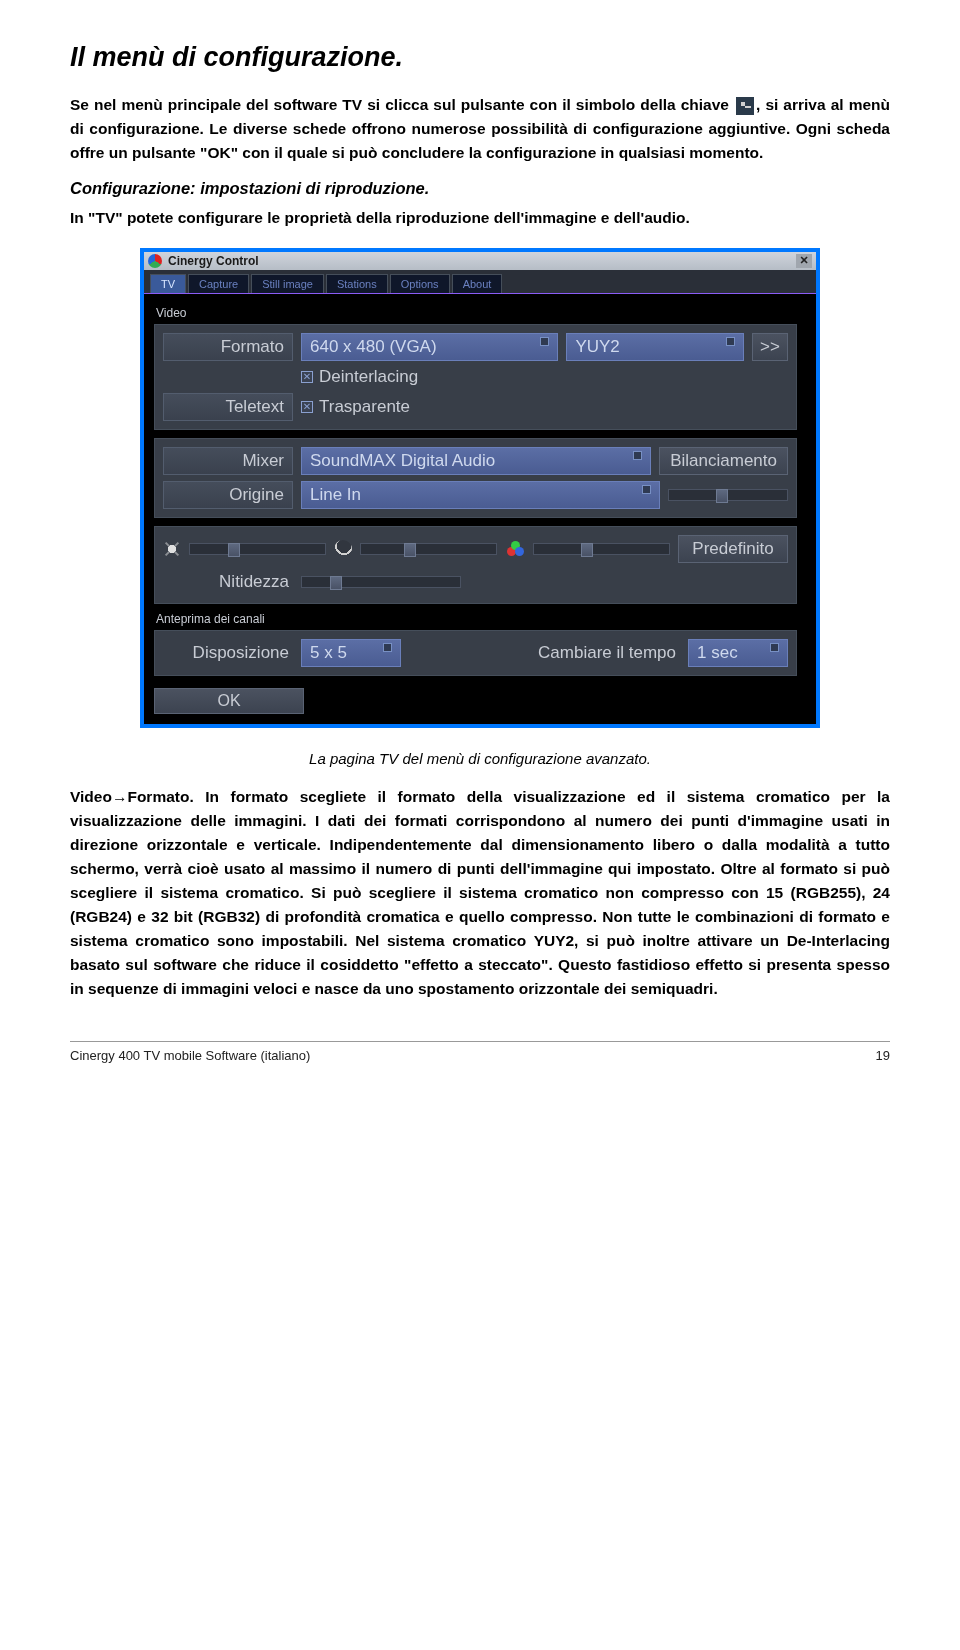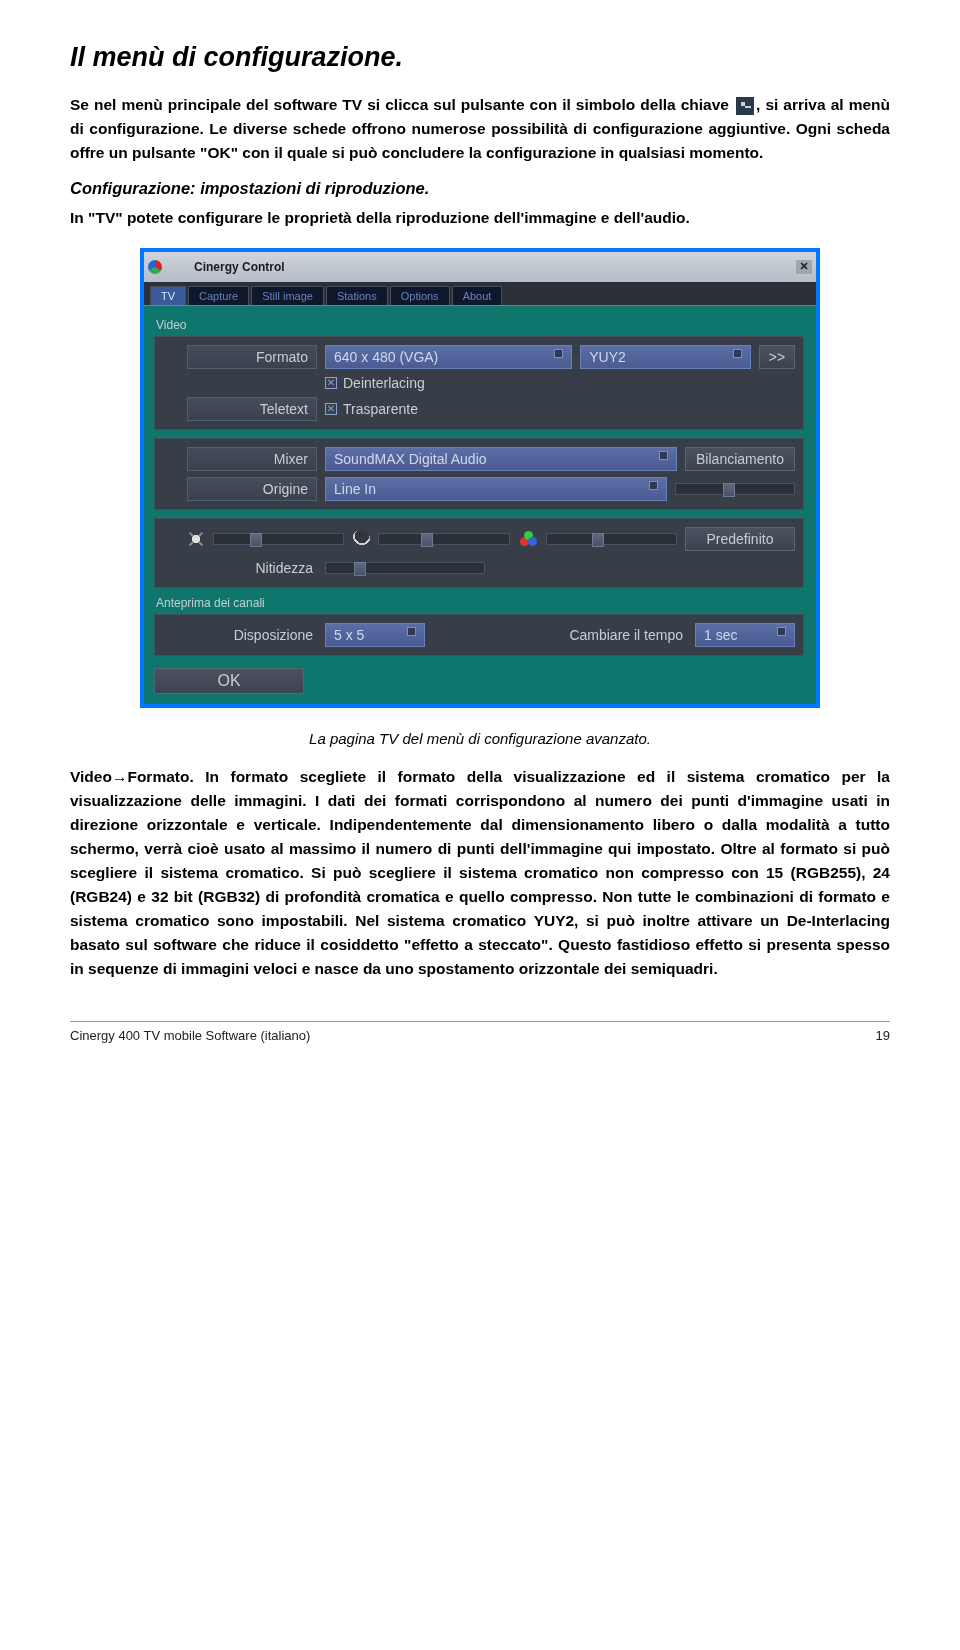--- a/index.html
+++ b/index.html
@@ -53,26 +53,25 @@
     width: 680px;
     margin: 18px auto 22px auto;
     border: 4px solid #0078ff;
     background: #2a2f38;
     font-family: Tahoma, Verdana, sans-serif;
   }
   .titlebar {
     display: flex;
     align-items: center;
     background: linear-gradient(#cfd4dc,#b6bdc6);
-    height: 30px;
+    height: 18px;
     padding: 0 4px;
     font-size: 12px;
     font-weight: bold;
     color: #1a1a1a;
-    gap: 26px;
   }
   .titlebar .logo {
     width: 14px; height: 14px;
     background: conic-gradient(#d22 0 120deg,#3a5 120deg 240deg,#26d 240deg 360deg);
     border-radius: 50%;
     margin-right: 6px;
   }
   .titlebar .spacer { flex: 1; }
   .titlebar .close {
     width: 16px; height: 14px;
@@ -96,42 +95,41 @@
     background: #0f172a;
     border: 1px solid #454e5a;
     border-bottom: none;
     margin-right: 2px;
   }
   .tab.active {
     background: #3a5a9a;
     color: #d8e6ff;
   }
   .panel-body {
-    padding: 6px 12px 10px 10px;
-    background: #0f766e;
+    padding: 6px 19px 10px 10px;
+    background: #000000;
   }
   .group-title {
     color: #c8ccd4;
     font-size: 12px;
     margin: 6px 2px 4px 2px;
   }
   .group {
     background: #383e48;
     border: 1px solid #454e5a;
     padding: 8px;
     margin-bottom: 8px;
   }
   .row {
     display: flex;
     align-items: center;
     gap: 8px;
     margin-bottom: 6px;
-    font-size: 14px;
-    color: #c8ccd4;
-    margin-left: 24px;
+    font-size: 17px;
+    color: #c8ccd4;
   }
   .row:last-child { margin-bottom: 0; }
   .lbl-box {
     width: 130px;
     background: linear-gradient(#454d5b,#3a414e);
     border: 1px solid #535d6e;
     padding: 3px 8px;
     text-align: right;
     color: #c8ccd4;
   }

